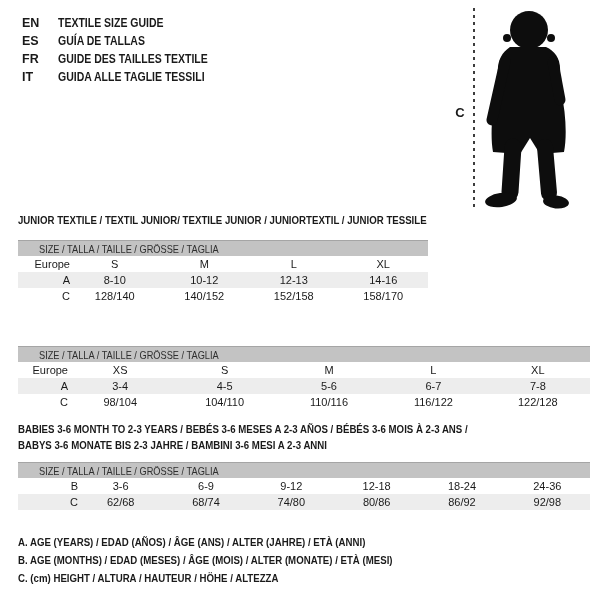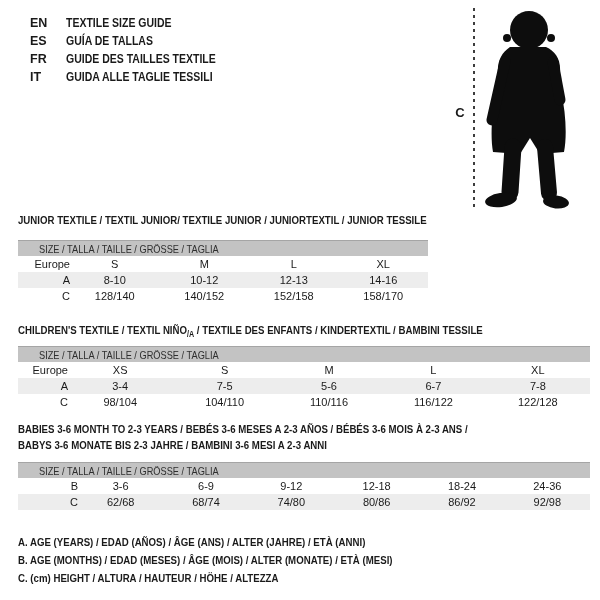--- a/index.html
+++ b/index.html
@@ -2,21 +2,21 @@
 <html><head>
 <meta charset="utf-8">
 <style>
   html,body{margin:0;padding:0;background:#fff;}
   .canvas{
     position:relative;width:600px;height:600px;background:#ffffff;
     font-family:"Liberation Sans", sans-serif;color:#1a1a1a;overflow:hidden;
   }
   .cond{display:inline-block;transform:scaleX(0.84);transform-origin:0 50%;white-space:nowrap;}
   
-  .lang{position:absolute;left:22px;top:14px;margin-left:8px;}
+  .lang{position:absolute;left:22px;top:14px;}
   .lang-row{display:flex;height:18px;align-items:center;font-weight:bold;font-size:12.5px;}
   .lang-code{width:36px;flex:0 0 36px;}
   
   .dash-line{position:absolute;left:473px;top:8px;width:2px;height:199px;
     background:repeating-linear-gradient(to bottom,#3d3d3d 0 3px,transparent 3px 7px);}
   .fig-label{position:absolute;left:451px;top:105px;width:18px;text-align:center;
     font-weight:bold;font-size:13px;}
   .baby{position:absolute;left:480px;top:2px;width:120px;height:210px;}
   
   .tbl-title{position:absolute;left:18px;font-weight:bold;font-size:11.5px;line-height:16px;}
@@ -108,40 +108,37 @@
         <div class="trow">
           <div class="label-cell">C</div>
           <div class="cell">128/140</div>
           <div class="cell">140/152</div>
           <div class="cell">152/158</div>
           <div class="cell">158/170</div>
         </div>
       </div>
   </div>
 
-  <div class="tbl-title" style="top:322px">
-    <span class="cond"><span>CHILDREN'S TEXTILE / TEXTIL NIÑO</span><span class="sub">/A</span><span> / TEXTILE DES ENFANTS / KINDERTEXTIL / BAMBINI TESSILE</span></span>
-  </div>
   <div class="table t2" style="top:346px">
     <div class="bar">
       <span class="cond">SIZE / TALLA / TAILLE / GRÖSSE / TAGLIA</span>
     </div>
     <div>
         <div class="trow">
           <div class="label-cell">Europe</div>
           <div class="cell">XS</div>
           <div class="cell">S</div>
           <div class="cell">M</div>
           <div class="cell">L</div>
           <div class="cell">XL</div>
         </div>
         <div class="trow stripe">
           <div class="label-cell">A</div>
           <div class="cell">3-4</div>
-          <div class="cell">7-5</div>
+          <div class="cell">4-5</div>
           <div class="cell">5-6</div>
           <div class="cell">6-7</div>
           <div class="cell">7-8</div>
         </div>
         <div class="trow">
           <div class="label-cell">C</div>
           <div class="cell">98/104</div>
           <div class="cell">104/110</div>
           <div class="cell">110/116</div>
           <div class="cell">116/122</div>

